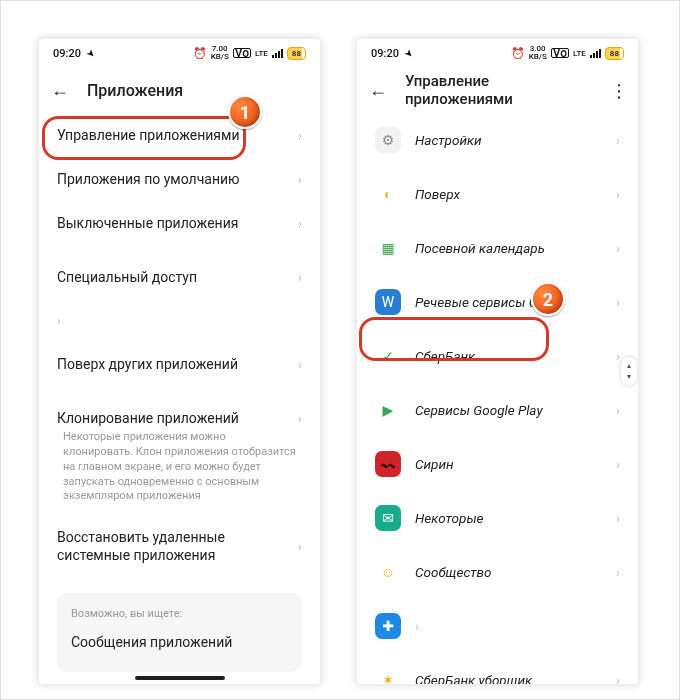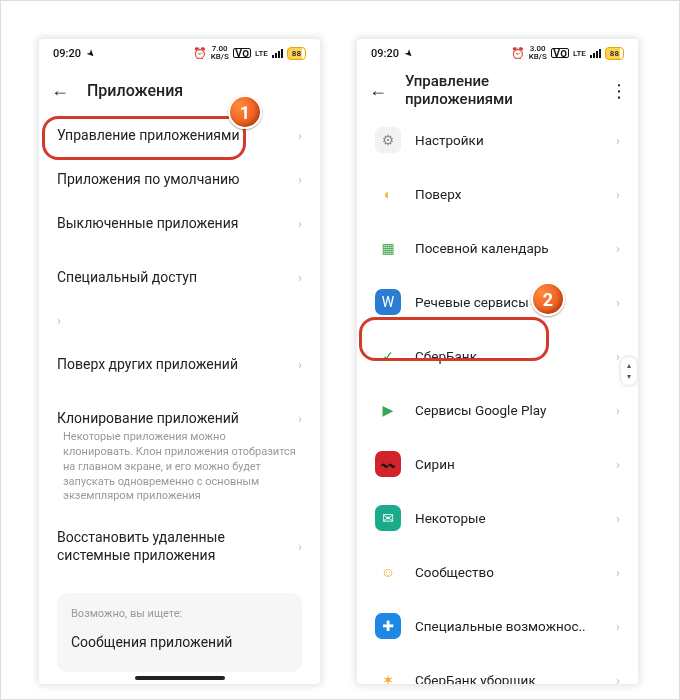--- a/index.html
+++ b/index.html
@@ -66,21 +66,21 @@
   .list { padding: 0 6px; }
   .row {
     display: flex;
     align-items: center;
     padding: 14px 12px;
     gap: 14px;
     position: relative;
   }
   .row .label { flex:1; font-size:14px; color:#222; }
   .row .chev { color:#bbb; font-size:13px; }
-  .row.small .label { font-size:13.5px; }
+  .row.small .label { font-size:13.5px;font-style:italic; }
   .divider { height: 10px; }
   .subtext {
     padding: 0 18px 10px 18px;
     font-size: 11px;
     color: #999;
     line-height: 1.35;
   }
   .cardbox {
     margin: 14px 12px 0 12px;
     background: #f6f6f6;
@@ -285,21 +285,20 @@
         <span class="label">Некоторые</span>
         <span class="chev">›</span>
       </div>
       <div class="row small">
         <div class="appicon" style="background: rgb(255, 255, 255); color: rgb(245, 158, 11);">☺</div>
         <span class="label">Сообщество</span>
         <span class="chev">›</span>
       </div>
       <div class="row small">
         <div class="appicon" style="background: rgb(30, 136, 229); color: rgb(255, 255, 255);">✚</div>
-        <span class="label">Специальные возможнос..</span>
         <span class="chev">›</span>
       </div>
       <div class="row small">
         <div class="appicon" style="background: rgb(255, 255, 255); color: rgb(245, 166, 35);">✶</div>
         <span class="label">СберБанк уборщик</span>
         <span class="chev">›</span>
       </div>
     </div>
 
   <div class="scroll-pill">

